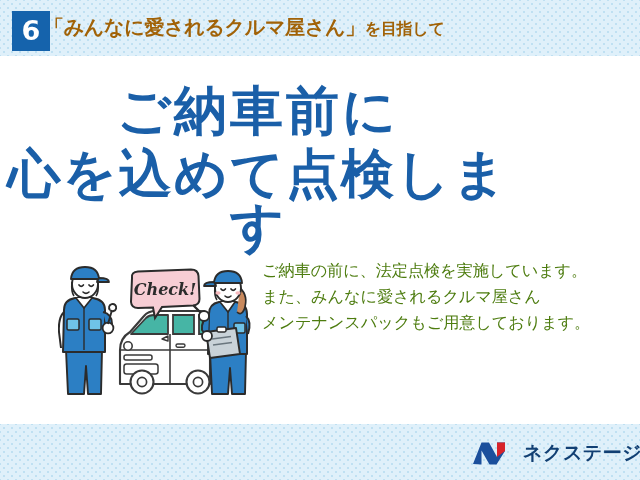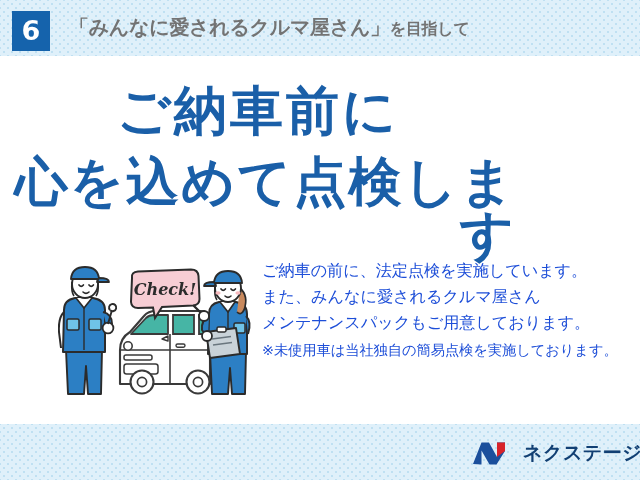--- a/index.html
+++ b/index.html
@@ -48,24 +48,24 @@
     color: #ffffff;
     font-size: 27px;
     font-weight: bold;
     line-height: 40px;
     text-align: center;
     letter-spacing: 0;
     font-family: "DejaVu Sans", sans-serif;
   }
   #header-title {
     position: absolute;
-    left: 69px;
+    left: 44px;
     top: 14px;
     font-size: 20px;
-    color: #737373;
+    color: #a16207;
     font-weight: bold;
     letter-spacing: -0.3px;
     white-space: nowrap;
     font-family: "DejaVu Sans", sans-serif;
   }
   #header-title .small {
     font-size: 16px;
   }
 
   
@@ -82,32 +82,31 @@
     line-height: 1.0;
   }
   #headline .line1 {
     display: block;
     font-size: 53px;
     letter-spacing: 3px;
   }
   #headline .line2 {
     display: block;
     font-size: 53px;
-    margin-top: 18px;
+    margin-top: 10px;
     letter-spacing: 2px;
-    text-align: right;
   }
 
   
   #body-text {
     position: absolute;
     left: 262px;
     top: 258px;
     width: 370px;
-    color: #1d4ed8;
+    color: #4d7c0f;
     font-size: 16.2px;
     line-height: 1.62;
     font-family: "DejaVu Sans", sans-serif;
     letter-spacing: -0.1px;
   }
   #body-text .line { display: block; white-space: nowrap; }
   #body-text .note {
     display: block;
     font-size: 14.3px;
     margin-top: 2px;
@@ -268,21 +267,20 @@
         <ellipse cx="160" cy="27" rx="2.6" ry="1.7" fill="#f6b8bc"></ellipse>
         <ellipse cx="180" cy="27" rx="2.6" ry="1.7" fill="#f6b8bc"></ellipse>
       </g>
     </svg>
   </div>
 
   <div id="body-text">
     <span class="line">ご納車の前に、法定点検を実施しています。</span>
     <span class="line">また、みんなに愛されるクルマ屋さん</span>
     <span class="line">メンテナンスパックもご用意しております。</span>
-    <span class="note">※未使用車は当社独自の簡易点検を実施しております。</span>
   </div>
 
   <div id="footer-band" class="dot-band"></div>
 
   <div id="footer-logo">
     <svg id="logo-mark" viewBox="0 0 34 25" xmlns="http://www.w3.org/2000/svg">
       <path d="M1 23 L9.5 1.5 L17 1.5 L25 16 L25 1.5 L33 1.5 L33 10 L24.5 23.5 L17.5 23.5 L9.5 9.5 L9.5 23.5 Z" fill="#1b4f9c"></path>
       <path d="M25 16 L25 1.5 L33 1.5 L33 10 Z" fill="#d8232a"></path>
     </svg>
     <span id="logo-text">ネクステージ</span>

